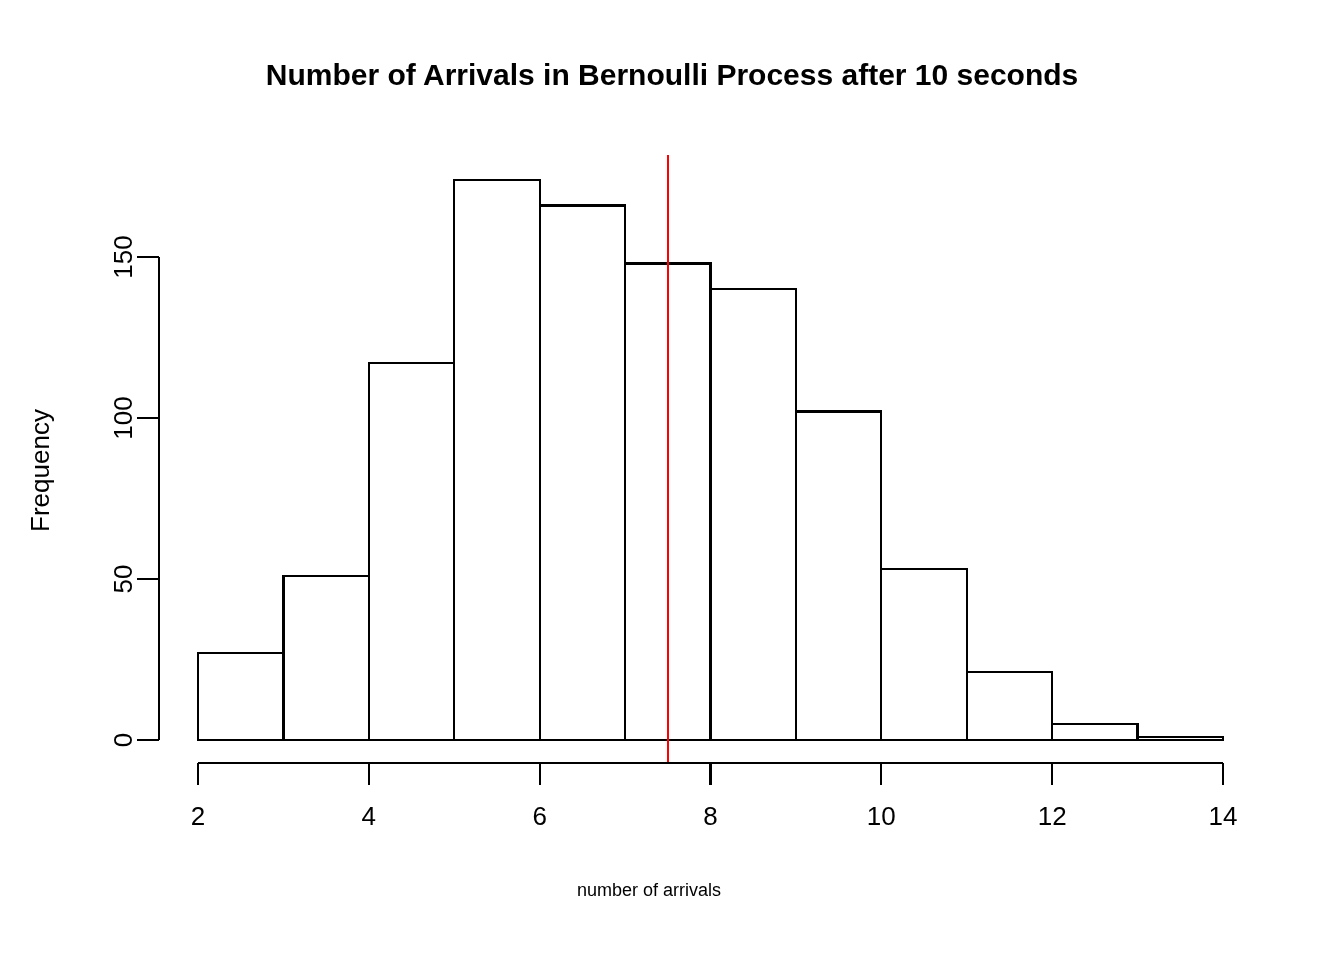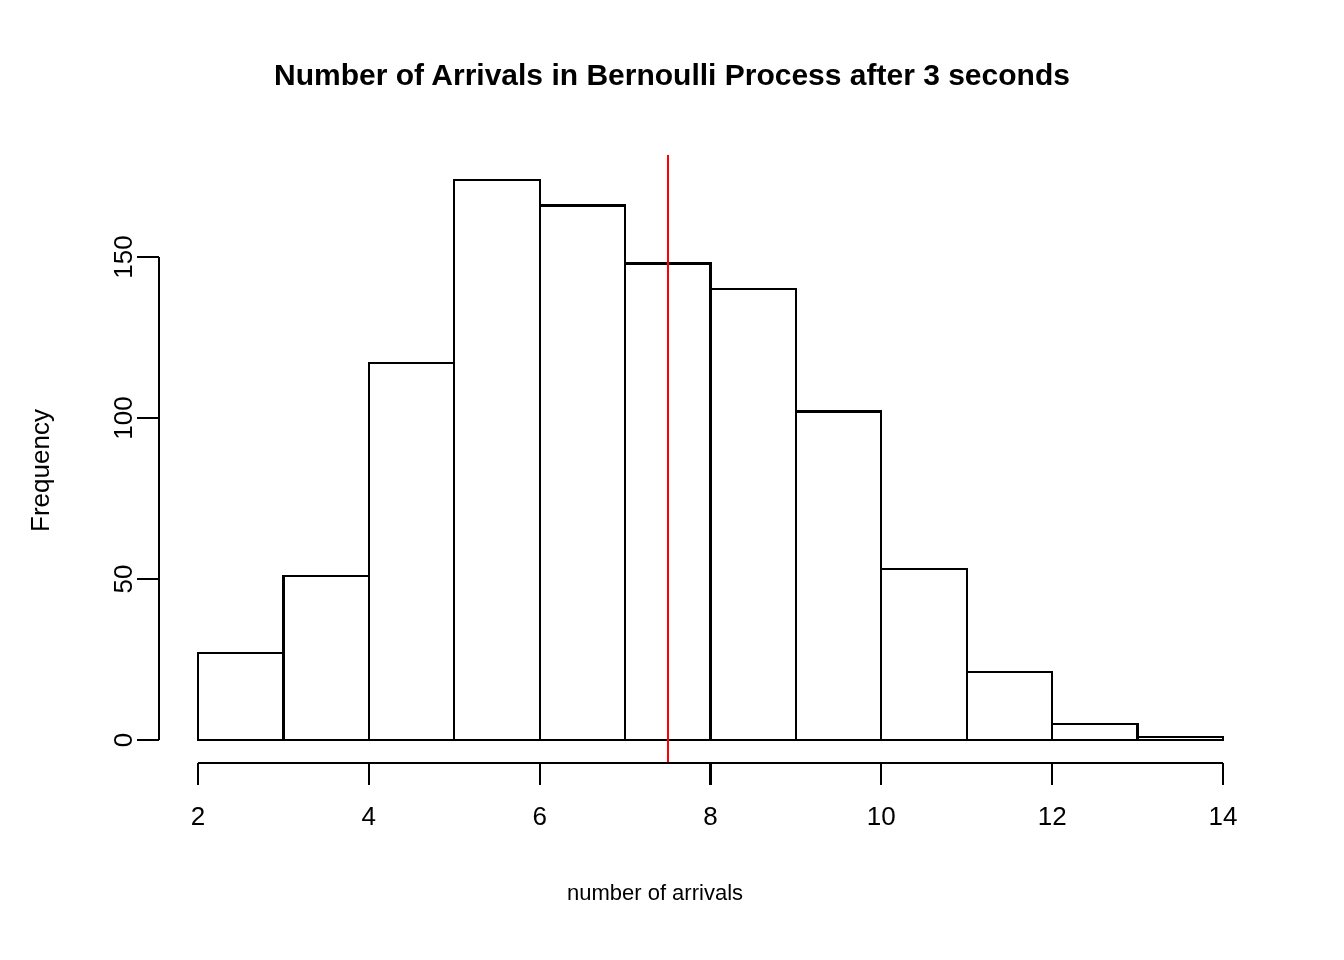--- a/index.html
+++ b/index.html
@@ -27,25 +27,25 @@
     width: 1344px;
     text-align: center;
     font-size: 30px;
     font-weight: bold;
     color: #000000;
     letter-spacing: 0px;
     white-space: nowrap;
   }
   .xlab {
     position: absolute;
-    left: 7px;
+    left: 1px;
     top: 880px;
     width: 1296px;
     text-align: center;
-    font-size: 22px;
+    font-size: 18px;
     color: #000000;
   }
   .ylab {
     position: absolute;
     left: -60px;
     top: 455px;
     width: 200px;
     text-align: center;
     font-size: 26px;
     color: #000000;
@@ -63,21 +63,21 @@
     font-family: "Liberation Sans", sans-serif;
     font-size: 26px;
     fill: #000000;
   }
 </style>
 </head>
 <body>
 
 <div id="plot-root">
 
-  <div class="title">Number of Arrivals in Bernoulli Process after 3 seconds</div>
+  <div class="title">Number of Arrivals in Bernoulli Process after 10 seconds</div>
 
   <svg class="canvas" viewBox="0 0 1344 960">
     <g id="bars-group">
         <rect x="198" y="653.06" width="85.41666666666669" height="86.94000000000005" fill="#ffffff" stroke="#000000" stroke-width="2.2" shape-rendering="crispEdges"></rect>
         <rect x="283.4166666666667" y="575.78" width="85.41666666666669" height="164.22000000000003" fill="#ffffff" stroke="#000000" stroke-width="2.2" shape-rendering="crispEdges"></rect>
         <rect x="368.83333333333337" y="363.26" width="85.41666666666663" height="376.74" fill="#ffffff" stroke="#000000" stroke-width="2.2" shape-rendering="crispEdges"></rect>
         <rect x="454.25" y="179.72000000000003" width="85.41666666666674" height="560.28" fill="#ffffff" stroke="#000000" stroke-width="2.2" shape-rendering="crispEdges"></rect>
         <rect x="539.6666666666667" y="205.48000000000002" width="85.41666666666652" height="534.52" fill="#ffffff" stroke="#000000" stroke-width="2.2" shape-rendering="crispEdges"></rect>
         <rect x="625.0833333333333" y="263.44" width="85.41666666666674" height="476.56" fill="#ffffff" stroke="#000000" stroke-width="2.2" shape-rendering="crispEdges"></rect>
         <rect x="710.5" y="289.2" width="85.41666666666663" height="450.8" fill="#ffffff" stroke="#000000" stroke-width="2.2" shape-rendering="crispEdges"></rect>

